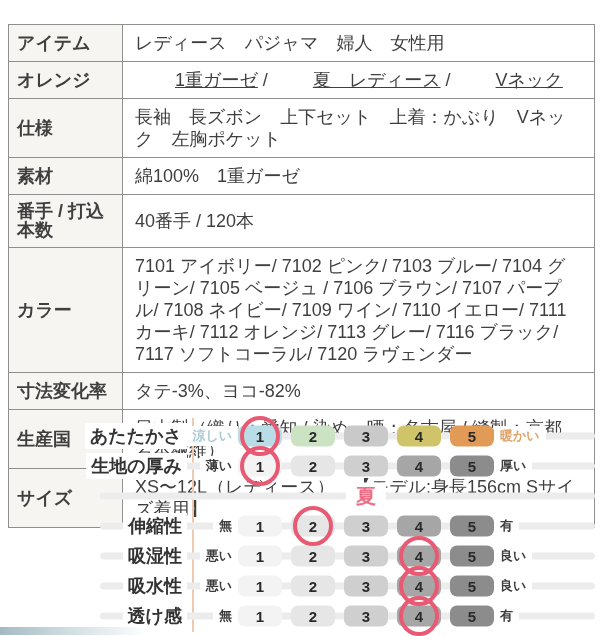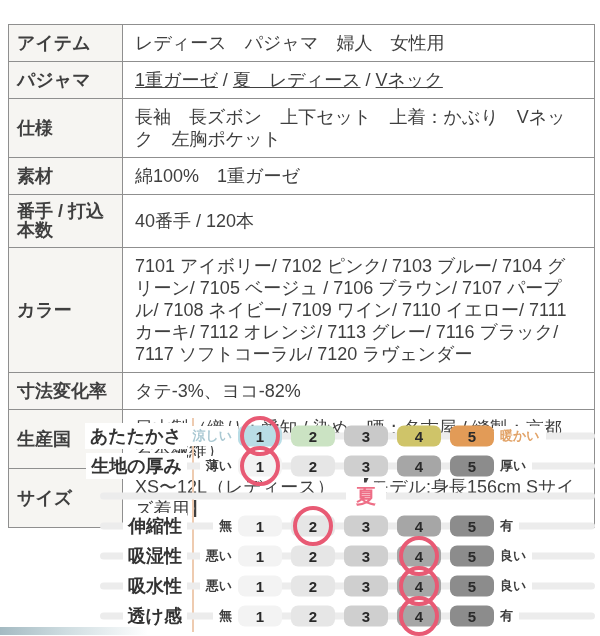--- a/index.html
+++ b/index.html
@@ -19,21 +19,21 @@
     border:1px solid #8f8f8f;
     vertical-align:middle;
   }
   .spec-table th{
     width:97px;background:#f6f5f2;text-align:left;
     font-weight:bold;padding:7px 8px;line-height:19px;
   }
   .spec-table td{
     background:#ffffff;padding:7px 12px;line-height:22px;
   }
-  .cat-link{color:#3f3f3f;text-decoration:underline;cursor:pointer;}
+  .cat-link{color:#3f3f3f;text-decoration:underline;cursor:pointer;margin-left:40px;}
   .cat-sep{color:#3f3f3f;}
   
   .chart{position:absolute;left:0;top:412px;width:600px;height:224px;}
   .chart-divider{
     position:absolute;left:192px;top:6px;width:2px;height:214px;
     background:#eecbb0;
   }
   .crow{position:absolute;left:0;width:600px;height:30px;}
   .track{
     position:absolute;left:100px;right:5px;top:50%;
@@ -77,21 +77,21 @@
 </head>
 <body>
 
 <table class="spec-table">
   <tbody id="spec-tbody">
       <tr>
         <th>アイテム</th>
         <td>レディース　パジャマ　婦人　女性用</td>
       </tr>
       <tr>
-        <th>パジャマ</th>
+        <th>オレンジ</th>
         <td><a class="cat-link">1重ガーゼ</a><span class="cat-sep"> / </span><a class="cat-link">夏　レディース</a><span class="cat-sep"> / </span><a class="cat-link">Vネック</a></td>
       </tr>
       <tr>
         <th>仕様</th>
         <td>長袖　長ズボン　上下セット　上着：かぶり　Vネック　左胸ポケット</td>
       </tr>
       <tr>
         <th>素材</th>
         <td>綿100%　1重ガーゼ</td>
       </tr>

